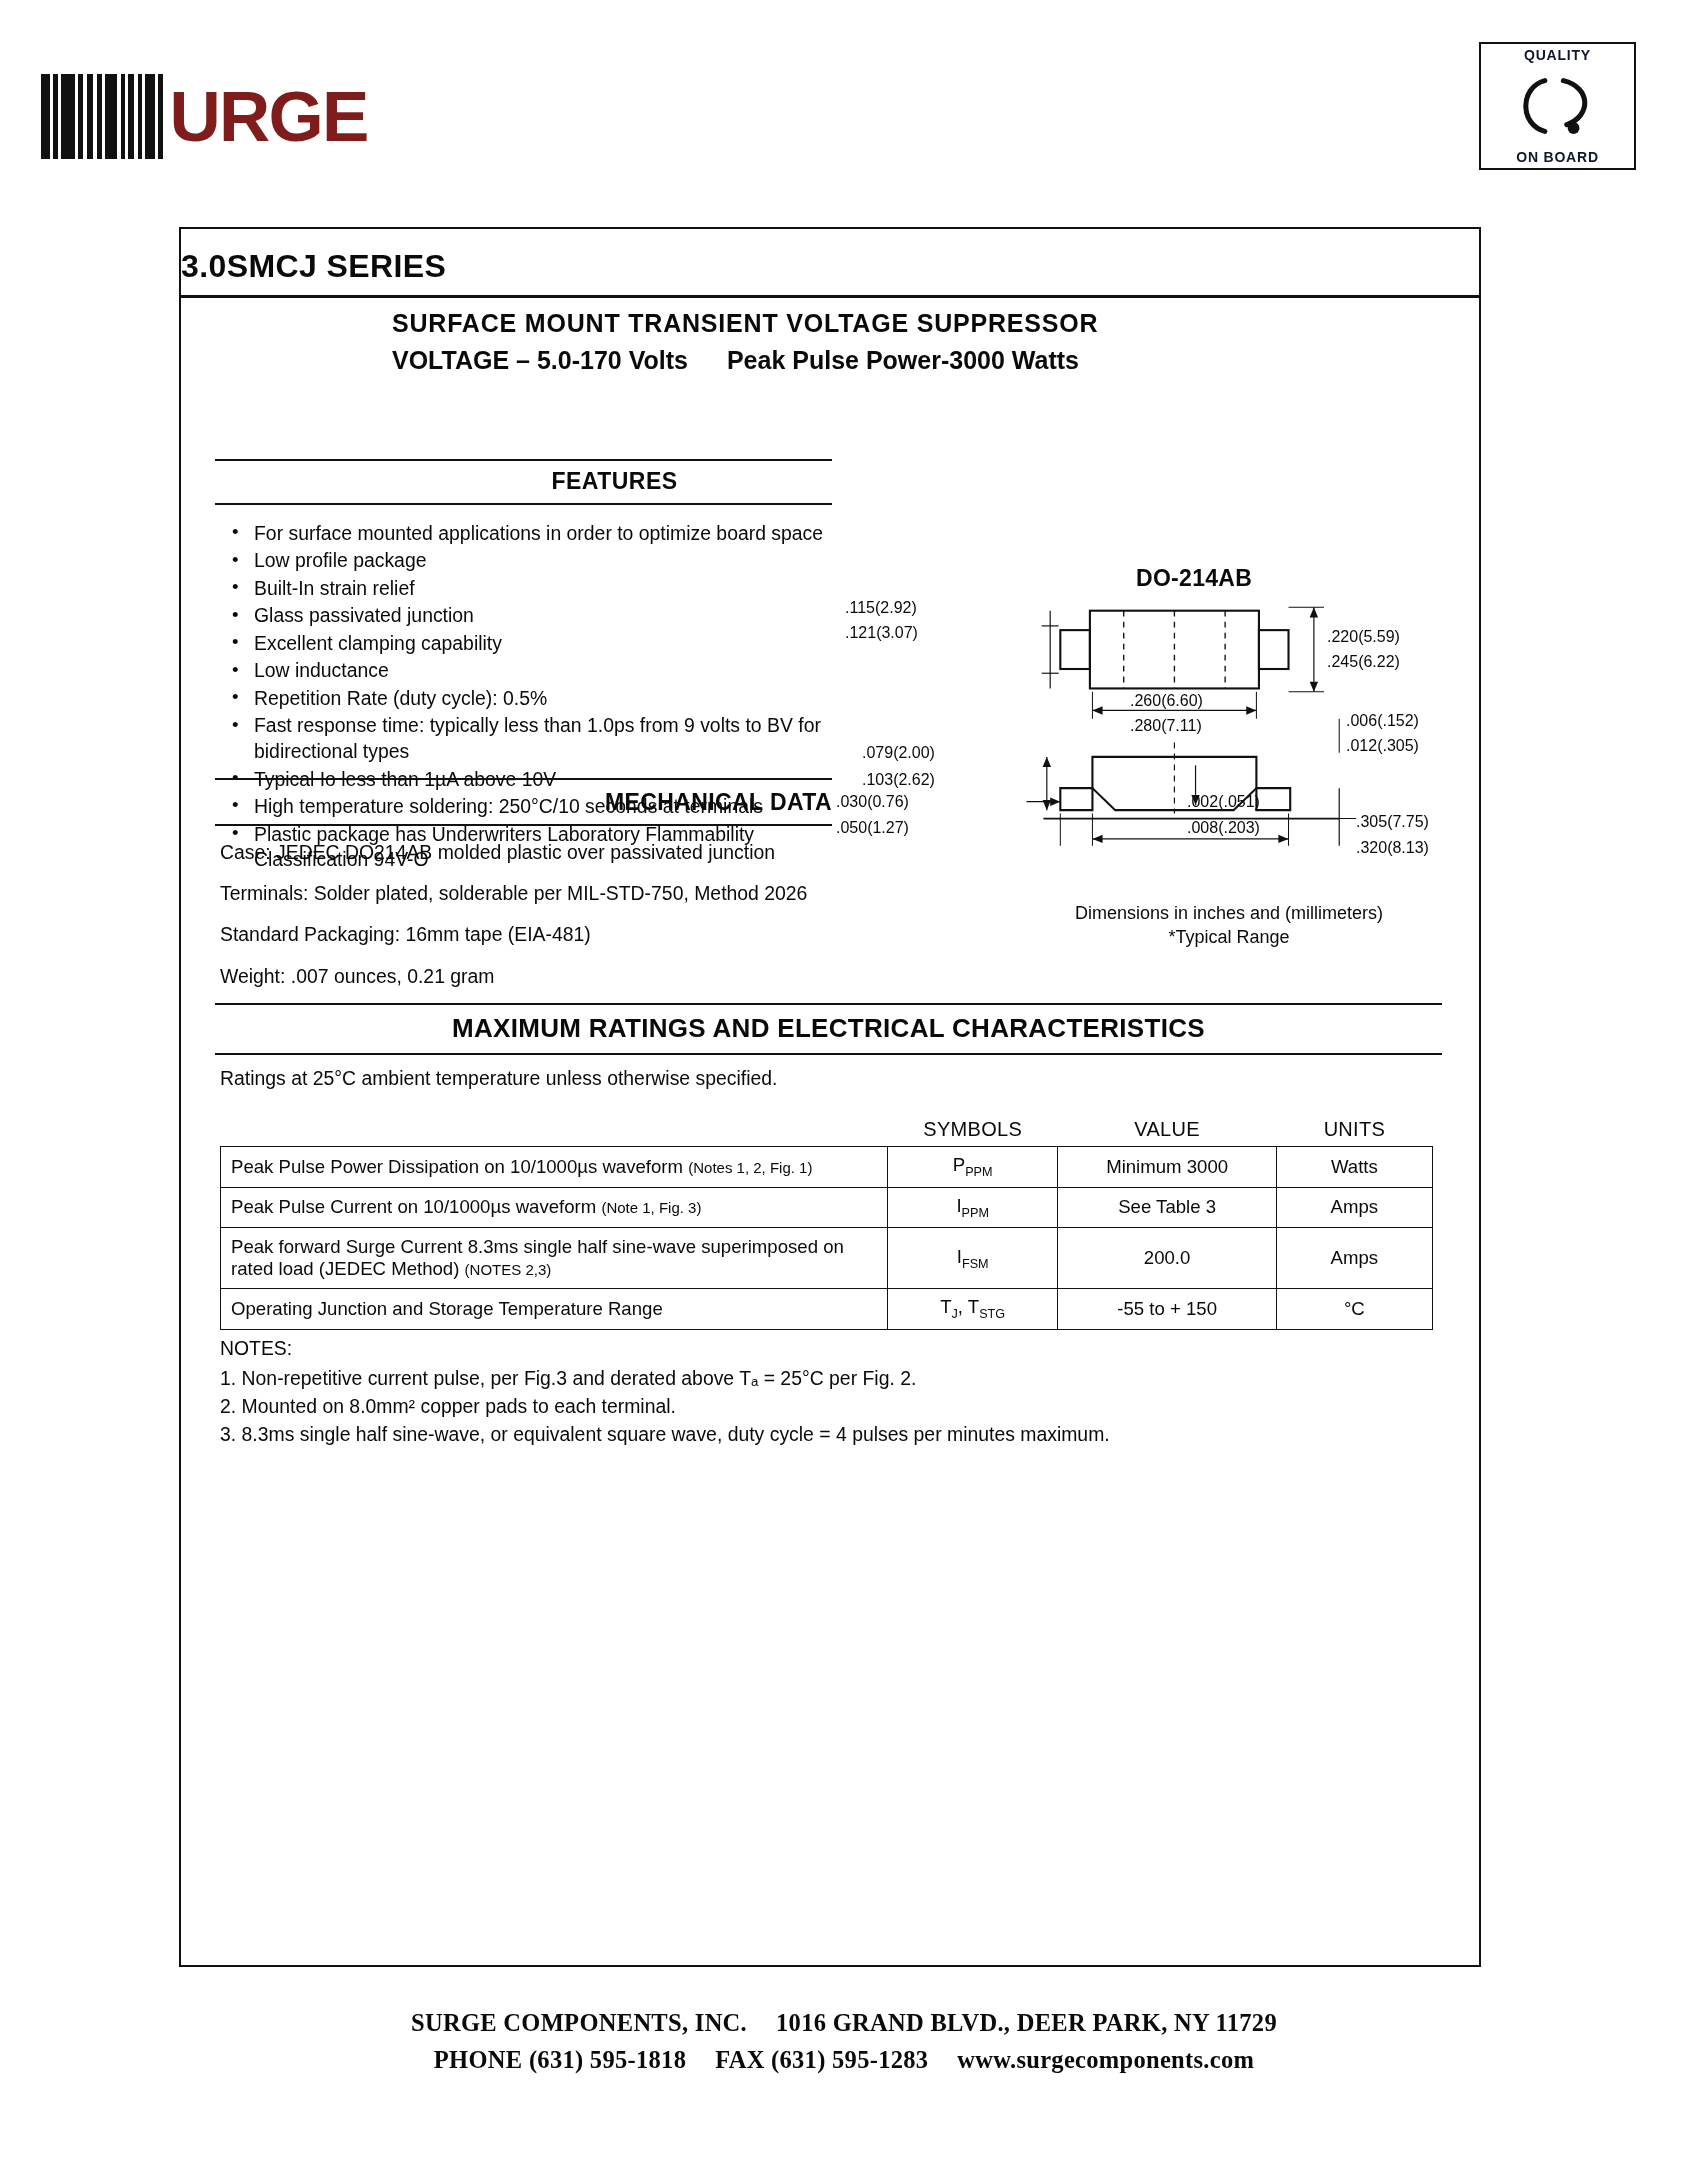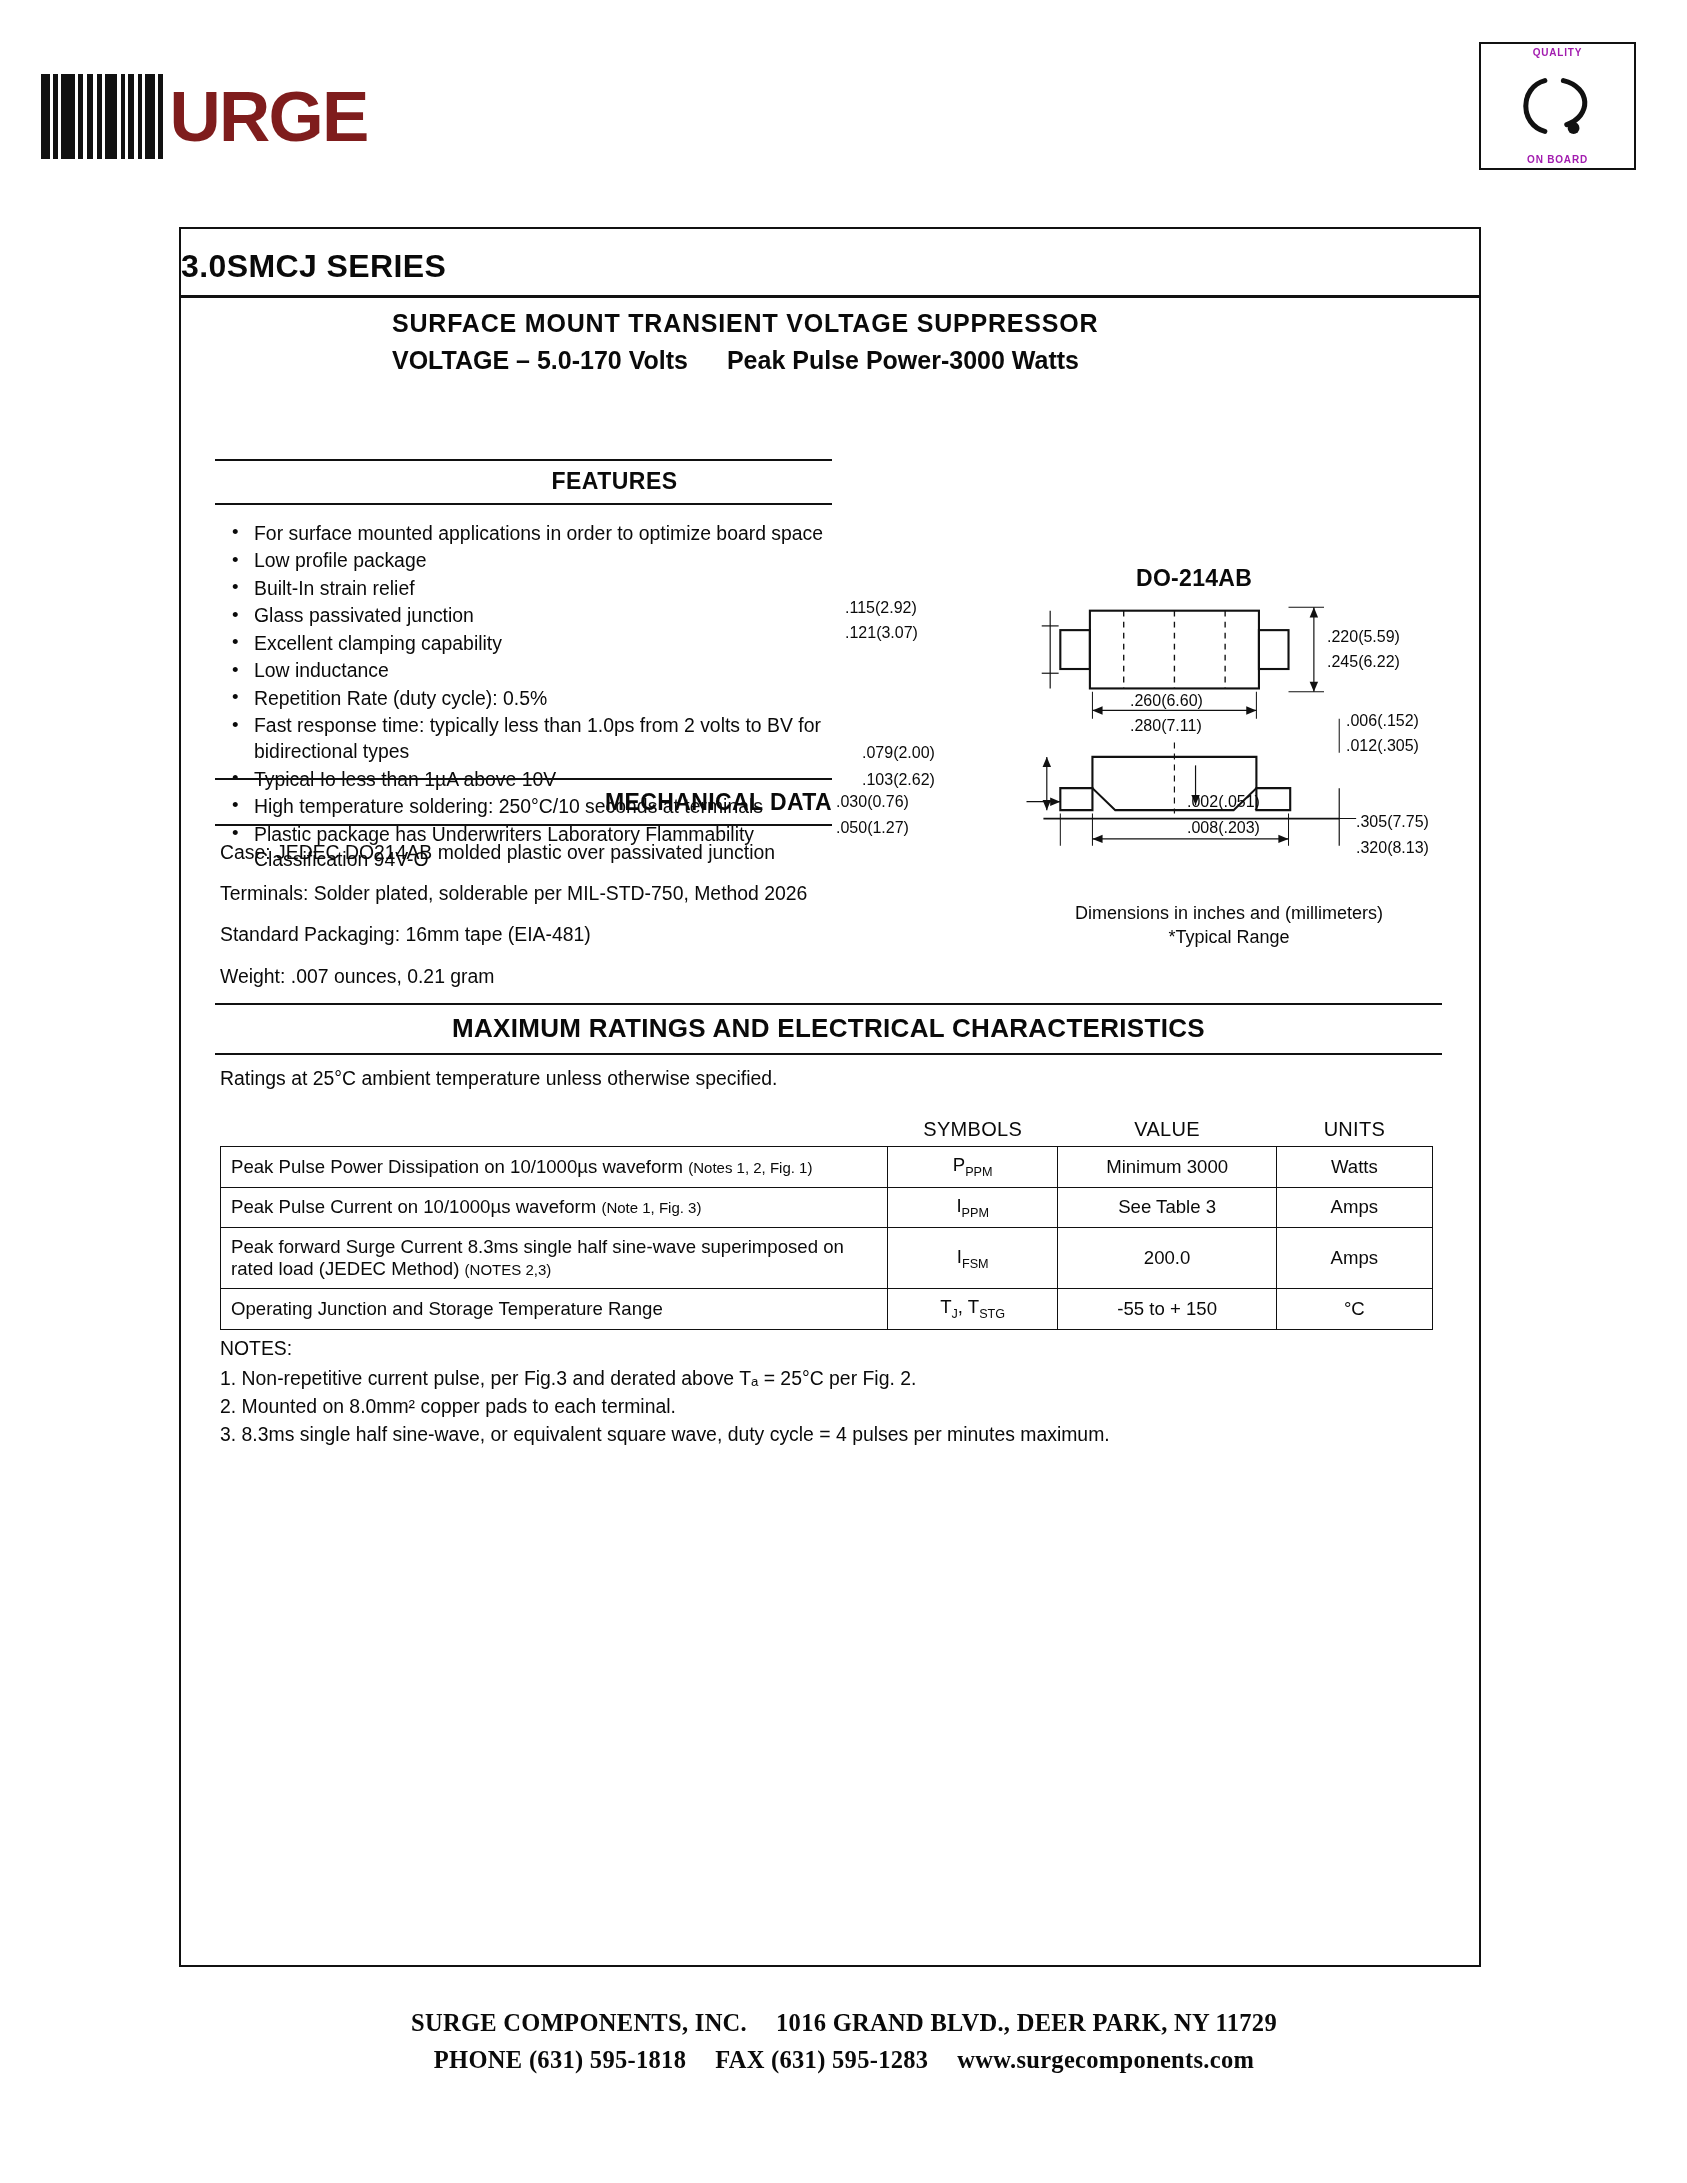--- a/index.html
+++ b/index.html
@@ -55,25 +55,25 @@
     border: 2.5px solid #111;
     background: #fff;
     display: flex;
     flex-direction: column;
     justify-content: space-between;
     align-items: center;
     box-sizing: border-box;
     padding: 3.4px 0;
   }
   .quality-top, .quality-bot {
-    font-size: 10px;
+    font-size: 14px;
     font-variant: small-caps;
     letter-spacing: 0.8px;
     font-weight: bold;
-    color: #a21caf;
+    color: #0f172a;
     text-align: center;
   }
   .quality-mid {
     flex: 1;
     display: flex;
     align-items: center;
     justify-content: center;
     width: 100%;
   }
 
@@ -377,21 +377,21 @@
   <div class="features-head">FEATURES</div>
   <div class="features-rule-bot"></div>
   <ul class="features">
     <li>For surface mounted applications in order to optimize board space</li>
     <li>Low profile package</li>
     <li>Built-In strain relief</li>
     <li>Glass passivated junction</li>
     <li>Excellent clamping capability</li>
     <li>Low inductance</li>
     <li>Repetition Rate (duty cycle): 0.5%</li>
-    <li>Fast response time: typically less than 1.0ps from 2 volts to BV for bidirectional types</li>
+    <li>Fast response time: typically less than 1.0ps from 9 volts to BV for bidirectional types</li>
     <li>Typical Io less than 1µA above 10V</li>
     <li>High temperature soldering: 250°C/10 seconds at terminals</li>
     <li>Plastic package has Underwriters Laboratory Flammability Classification 94V-O</li>
   </ul>
 
   <div class="mech-rule-top"></div>
   <div class="mech-head">MECHANICAL DATA</div>
   <div class="mech-rule-bot"></div>
   <div class="mech-body">
     <p>Case: JEDEC DO214AB molded plastic over passivated junction</p>

